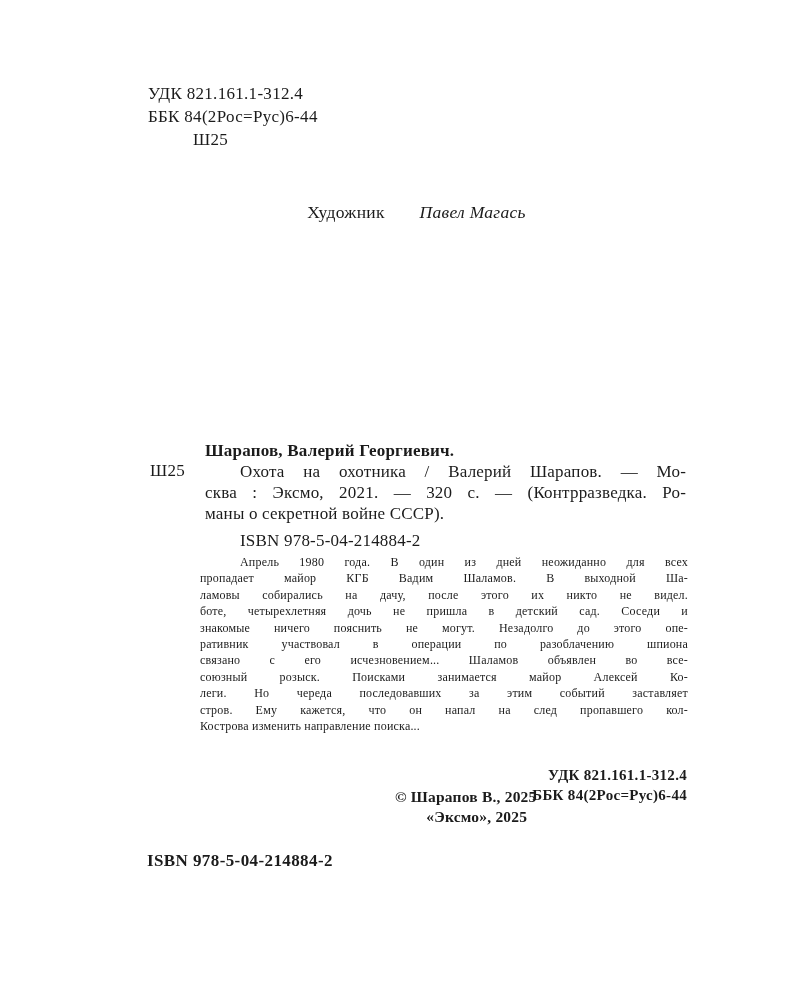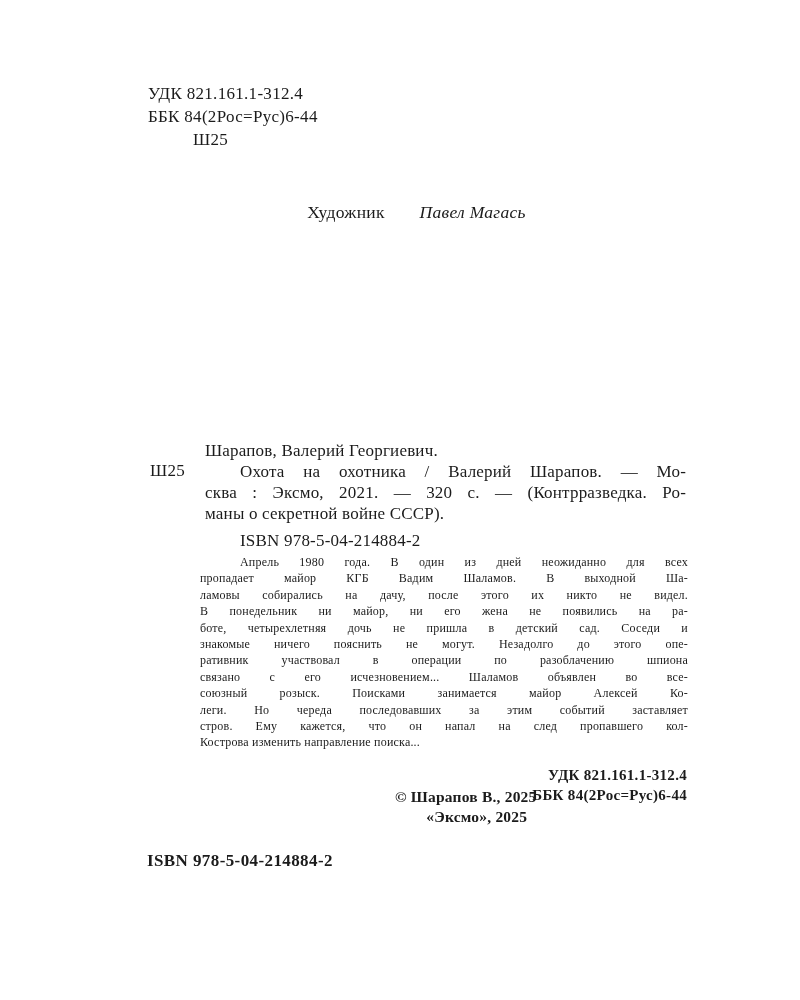--- a/index.html
+++ b/index.html
@@ -48,21 +48,21 @@
     letter-spacing: 0.3px;
   }
   .card {
     left: 205px;
     top: 440px;
     width: 481px;
     font-size: 17px;
     line-height: 21px;
     letter-spacing: 0.2px;
   }
-  .card-author { font-weight: normal; }
+  .card-author { font-weight: bold; }
   .card-isbn {
     margin-top: 6px;
     text-indent: 35px;
   }
 
   
   .justify .tline {
     text-align: justify;
     text-align-last: justify;
   }
@@ -141,21 +141,20 @@
         <div class="tline">сква : Эксмо, 2021. — 320 с. — (Контрразведка. Ро-</div>
         <div class="tline last">маны о секретной войне СССР).</div>
       </div>
     <div class="card-isbn">ISBN 978-5-04-214884-2</div>
   </div>
 
   <div class="abs annotation justify">
       <div class="tline first">Апрель 1980 года. В один из дней неожиданно для всех</div>
       <div class="tline">пропадает майор КГБ Вадим Шаламов. В выходной Ша-</div>
       <div class="tline">ламовы собирались на дачу, после этого их никто не видел.</div>
-      <div class="tline">В понедельник ни майор, ни его жена не появились на ра-</div>
       <div class="tline">боте, четырехлетняя дочь не пришла в детский сад. Соседи и</div>
       <div class="tline">знакомые ничего пояснить не могут. Незадолго до этого опе-</div>
       <div class="tline">ративник участвовал в операции по разоблачению шпиона</div>
       <div class="tline">связано с его исчезновением... Шаламов объявлен во все-</div>
       <div class="tline">союзный розыск. Поисками занимается майор Алексей Ко-</div>
       <div class="tline">леги. Но череда последовавших за этим событий заставляет</div>
       <div class="tline">стров. Ему кажется, что он напал на след пропавшего кол-</div>
       <div class="tline last">Кострова изменить направление поиска...</div>
     </div>
 

